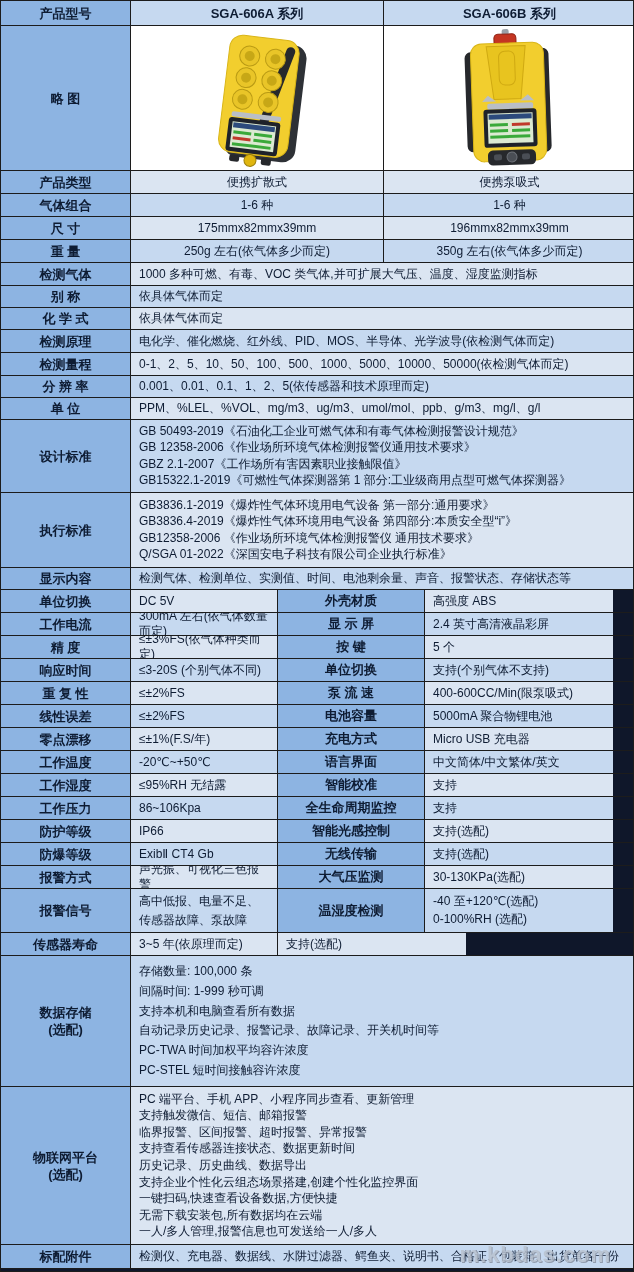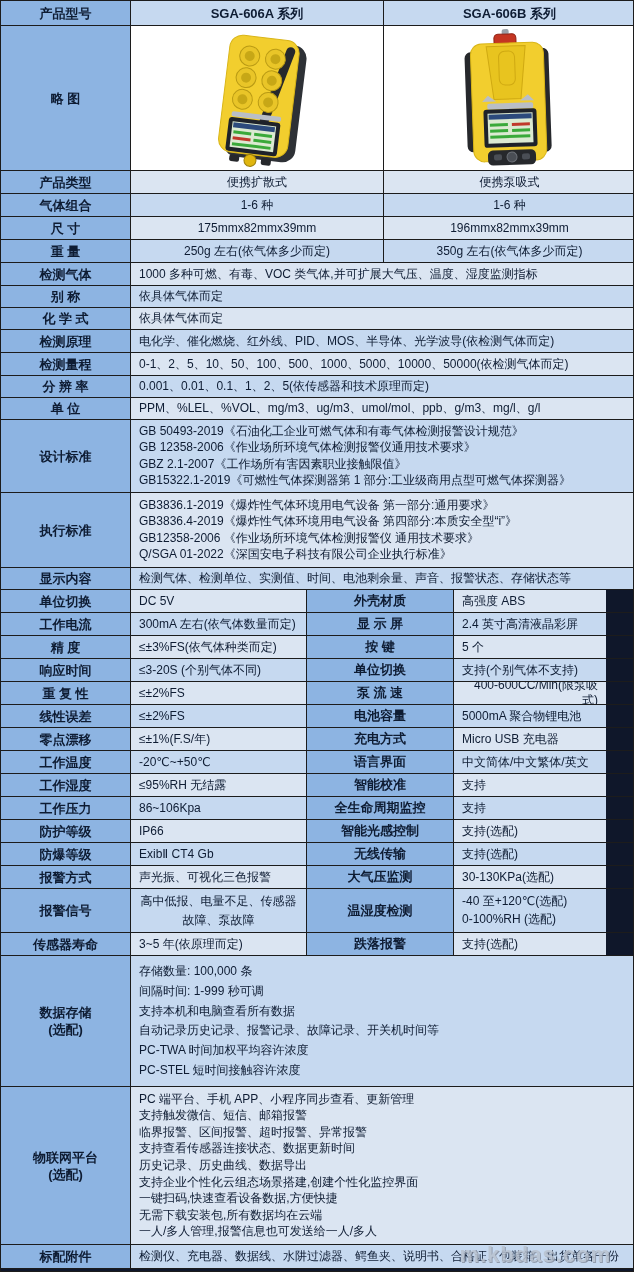--- a/index.html
+++ b/index.html
@@ -7,23 +7,23 @@
   body{font-family:"Liberation Sans","DejaVu Sans",sans-serif;color:#0e1c33}
   .page{width:634px;height:1272px;border:1px solid #1c1c1c;display:flex;flex-direction:column;position:relative;background:#0f172a;overflow:hidden}
   .tr{display:flex;border-bottom:1px solid #1c1c1c;flex:0 0 auto;min-height:0}
   .tr:last-child{border-bottom:none;flex:1 1 auto}
   .td{border-right:1px solid #1c1c1c;display:flex;align-items:center;justify-content:center;overflow:hidden;font-size:12px;line-height:15px}
   .td:last-child{border-right:none}
   .lbl{width:130px;background:#8db4e2;font-weight:bold;font-size:13px;text-align:center;flex-direction:column;line-height:17px;flex:0 0 auto}
   .va{width:253px;flex:0 0 auto}
   .vb{width:251px;flex:0 0 auto}
   .vfull{width:504px;justify-content:flex-start;padding:0 8px;text-align:left;flex:0 0 auto}
-  .v1{width:176px;justify-content:flex-start;padding:0 8px;text-align:center;flex:0 0 auto}
+  .v1{width:147px;justify-content:flex-start;padding:0 8px;text-align:left;flex:0 0 auto}
   .l2{width:147px;background:#8db4e2;font-weight:bold;font-size:13px;flex:0 0 auto;line-height:16px}
-  .v2{width:152px;justify-content:flex-start;padding:0 8px;text-align:right;flex:0 0 auto}
+  .v2{width:188px;justify-content:flex-start;padding:0 8px;text-align:right;flex:0 0 auto}
   .bold{font-weight:bold;font-size:13px}
   .row-a .va,.row-a .vb,.row-a .vfull,.row-a .v1,.row-a .v2{background:#dbe5f2}
   .row-b .va,.row-b .vb,.row-b .vfull,.row-b .v1,.row-b .v2{background:#c6d9f0}
   .white .va,.white .vb{background:#fff}
   .h25{height:25px}.h145{height:145px}.h23{height:23px}.h22{height:22px}.h44{height:44px}
   .h73{height:73px}.h75{height:75px}.h131{height:131px}.h158{height:158px}.h24{height:24px}
   .mcol{flex-direction:column;align-items:flex-start;justify-content:space-evenly;padding:3px 8px}
   .mcol .line{line-height:15px;white-space:nowrap}
   .wrapcell{white-space:normal;line-height:19px;padding:2px 8px}
   .wm{position:absolute;right:22px;bottom:3px;font-size:22px;font-weight:bold;color:#b9c2cf;opacity:.85;letter-spacing:1px;pointer-events:none;text-shadow:1px 1px 0 #8a93a3}
@@ -269,21 +269,20 @@
     <div class="td l2">温湿度检测</div>
     <div class="td v2 mcol">
       <div class="line">-40 至+120℃(选配)</div>
       <div class="line">0-100%RH  (选配)</div>
     </div>
   </div>
 
   <div class="tr h23 row-a">
     <div class="td lbl">传感器寿命</div>
     <div class="td v1">3~5 年(依原理而定)</div>
-    <div class="td l2">跌落报警</div>
     <div class="td v2">支持(选配)</div>
   </div>
 
   <div class="tr h131 row-b">
     <div class="td lbl">
       <span>数据存储</span>
       <span>(选配)</span>
     </div>
     <div class="td vfull mcol">
       <div class="line">存储数量: 100,000 条</div>

